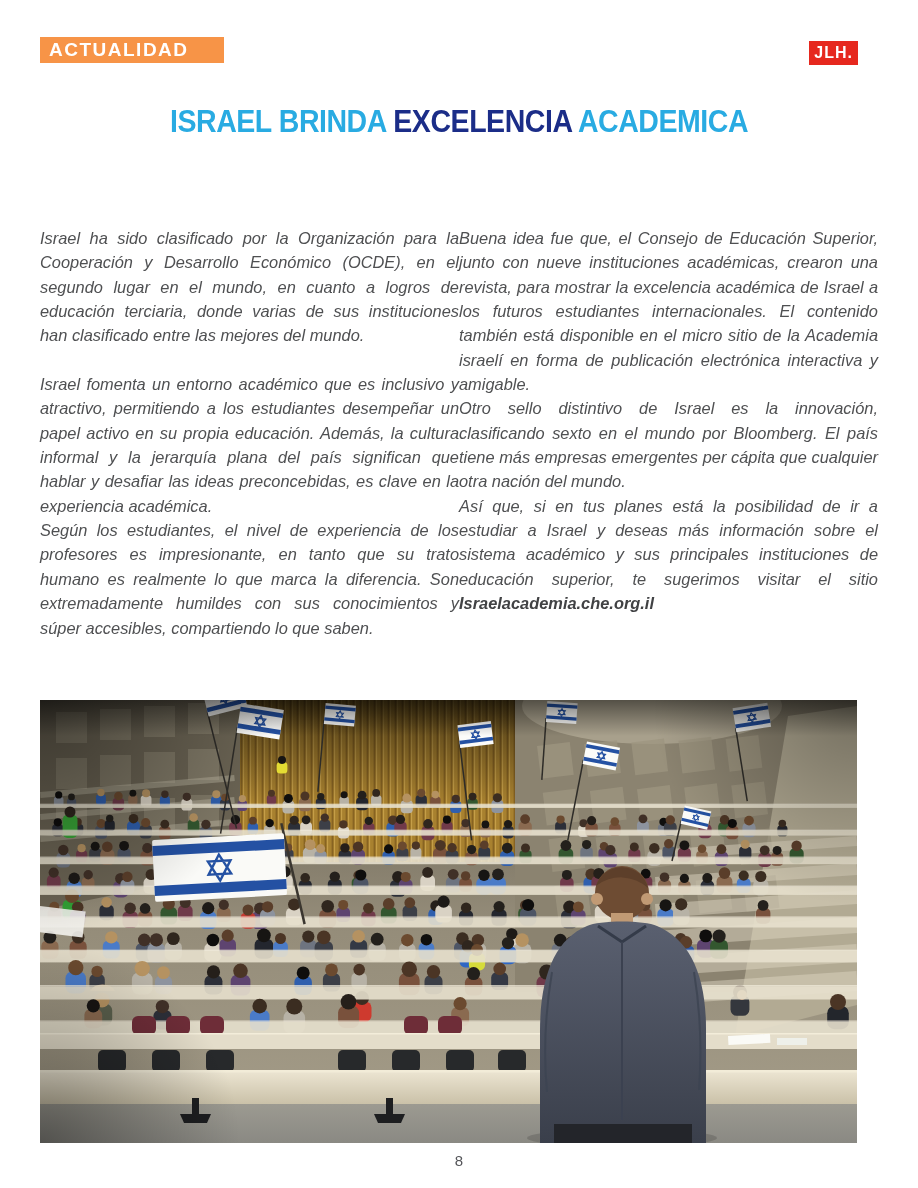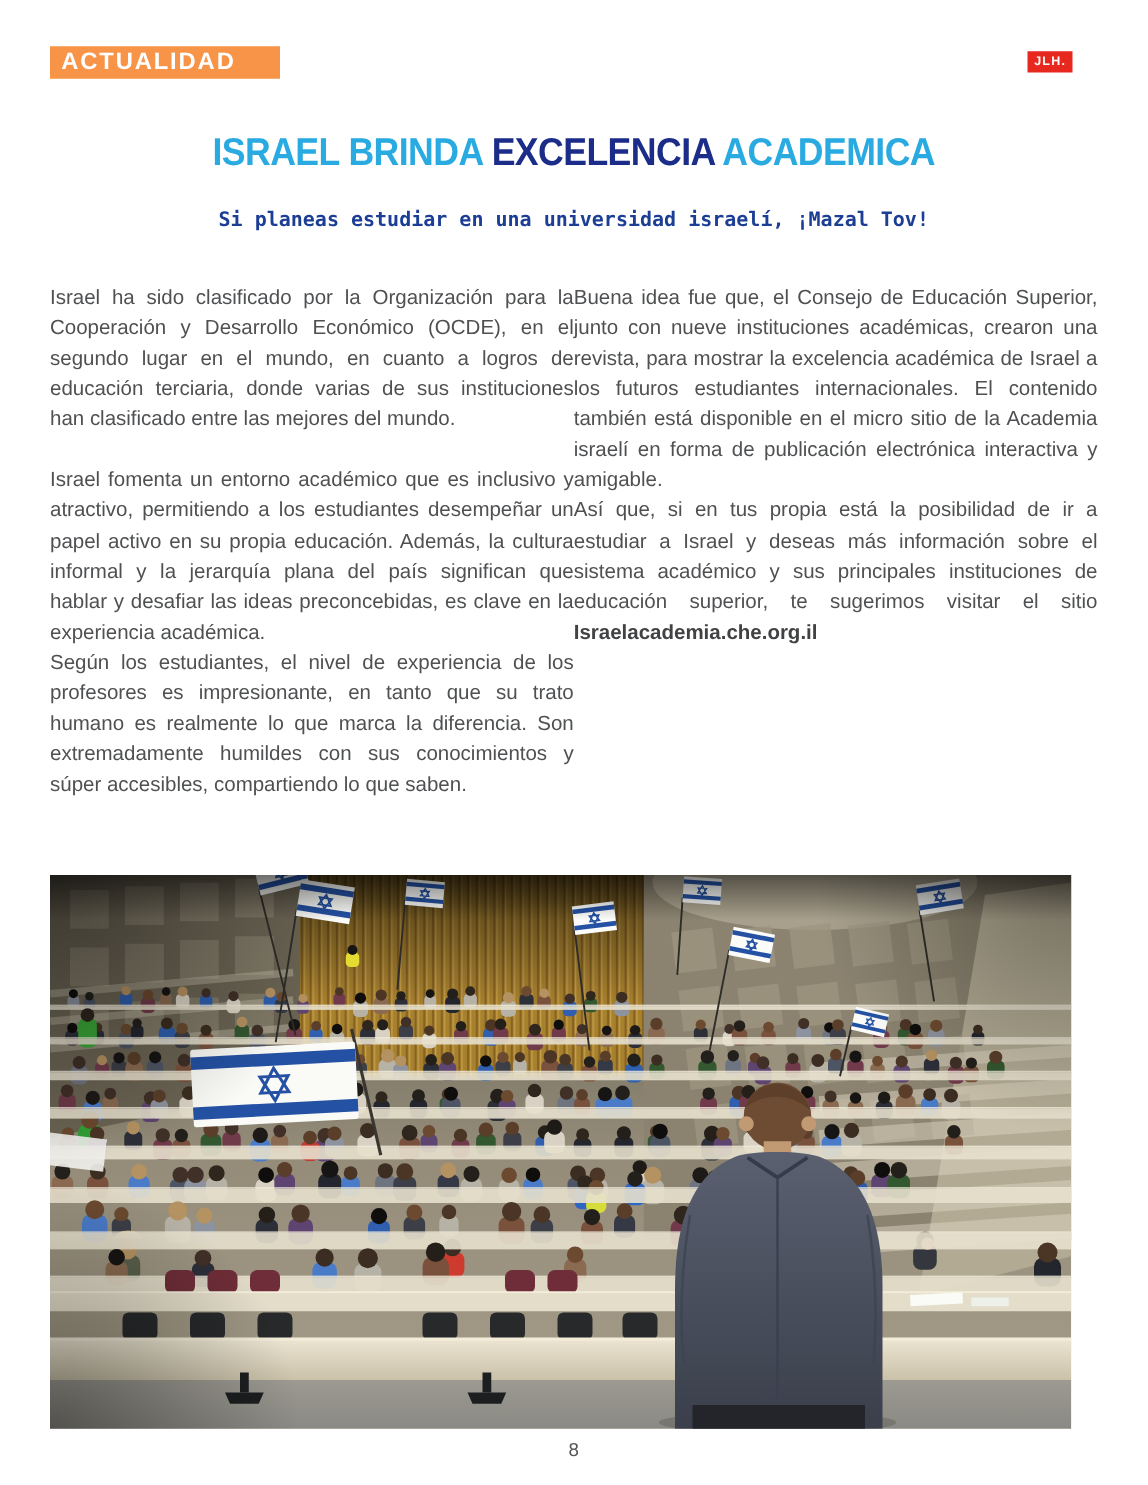--- a/index.html
+++ b/index.html
@@ -11,39 +11,39 @@
 
   
   .section-tag{
     position:absolute;left:40px;top:37px;width:184px;height:26px;
     background:#F79447;color:#fff;display:flex;align-items:center;
     padding-left:9px;box-sizing:border-box;
     font-weight:bold;font-size:19px;letter-spacing:1.5px;
   }
   .brand-logo{
     position:absolute;right:60px;top:41px;background:#E6281E;color:#fff;
-    font-weight:bold;font-size:10px;letter-spacing:1px;padding:3px 5px;
+    font-weight:bold;font-size:16px;letter-spacing:1px;padding:3px 5px;
   }
 
   
   .title{
     position:absolute;top:104px;left:0;width:100%;margin:0;text-align:center;
     font-size:31px;font-weight:bold;letter-spacing:-0.5px;transform:scaleX(0.92);
   }
   .title .lt{color:#29ABE2}
   .title .dk{color:#1B2D88}
   .subtitle{
     position:absolute;top:166px;left:0;width:100%;margin:0;text-align:center;
     font-family:"DejaVu Sans Mono",monospace;font-weight:bold;font-size:16px;color:#1C3E94;
   }
 
   
   .columns{
     position:absolute;left:40px;top:226px;width:838px;
-    display:grid;grid-template-columns:1fr 1fr;column-gap:0;
+    display:grid;grid-template-columns:1fr 1fr;column-gap:0;font-style:italic;
   }
   .col p{margin:0;font-size:16.4px;line-height:24.35px;color:#4F5052;text-align:justify}
   .col p.p-gap{margin-bottom:24.35px}
   .col strong{font-weight:bold;color:#414244}
 
   
   .photo{position:absolute;left:40px;top:700px;width:817px;height:443px;margin:0}
   .photo svg{display:block}
 
   
@@ -57,31 +57,31 @@
 
   <div class="section-tag">
     <span>ACTUALIDAD</span>
   </div>
   <div class="brand-logo">
     <span>JLH.</span>
   </div>
 
   <h1 class="title"><span class="lt">ISRAEL BRINDA </span><span class="dk">EXCELENCIA</span><span class="lt"> ACADEMICA</span></h1>
 
-  <h2 class="subtitle">Si planeas estudiar en una universidad israelí, ¡Mazal Tov!</h2>
 
   <main class="columns">
     <section class="col">
       <p class="p-gap">Israel ha sido clasificado por la Organización para la Cooperación y Desarrollo Económico (OCDE), en el segundo lugar en el mundo, en cuanto a logros de educación terciaria, donde varias de sus instituciones han clasificado entre las mejores del mundo.</p>
       <p>Israel fomenta un entorno académico que es inclusivo y atractivo, permitiendo a los estudiantes desempeñar un papel activo en su propia educación.  Además, la cultura informal y la jerarquía plana del país significan que hablar y desafiar las ideas preconcebidas, es clave en la experiencia académica.</p>
       <p>Según los estudiantes, el nivel de experiencia de los profesores es impresionante, en tanto que su trato humano es realmente lo que marca la diferencia.  Son extremadamente humildes con sus conocimientos y súper accesibles, compartiendo lo que saben.</p>
     </section>
     <section class="col">
       <p>Buena idea fue que, el Consejo de Educación Superior, junto con nueve instituciones académicas, crearon una revista, para mostrar la excelencia académica de Israel a los futuros estudiantes internacionales. El contenido también está disponible en el micro sitio de la Academia israelí en forma de publicación electrónica interactiva y amigable.</p>
-      <p><span>Así que, si en tus propia está la posibilidad de ir a estudiar a Israel y deseas más información sobre el sistema académico y sus principales instituciones de educación superior, te sugerimos visitar el sitio</span> <strong>Israelacademia.che.org.il</strong></p>
+      <p>Otro sello distintivo de Israel es la innovación, clasificando sexto en el mundo por Bloomberg. El país tiene más empresas emergentes per cápita que cualquier otra nación del mundo.</p>
+      <p><span>Así que, si en tus planes está la posibilidad de ir a estudiar a Israel y deseas más información sobre el sistema académico y sus principales instituciones de educación superior, te sugerimos visitar el sitio</span> <strong>Israelacademia.che.org.il</strong></p>
     </section>
   </main>
 
   <figure class="photo">
     <svg id="hall-svg" width="817" height="443" viewBox="0 0 817 443">
       <defs>
         <linearGradient id="wallG" x1="0" y1="0" x2="0" y2="1">
           <stop offset="0" stop-color="#60594b"></stop>
           <stop offset="0.5" stop-color="#948c79"></stop>
           <stop offset="1" stop-color="#a69e8a"></stop>

